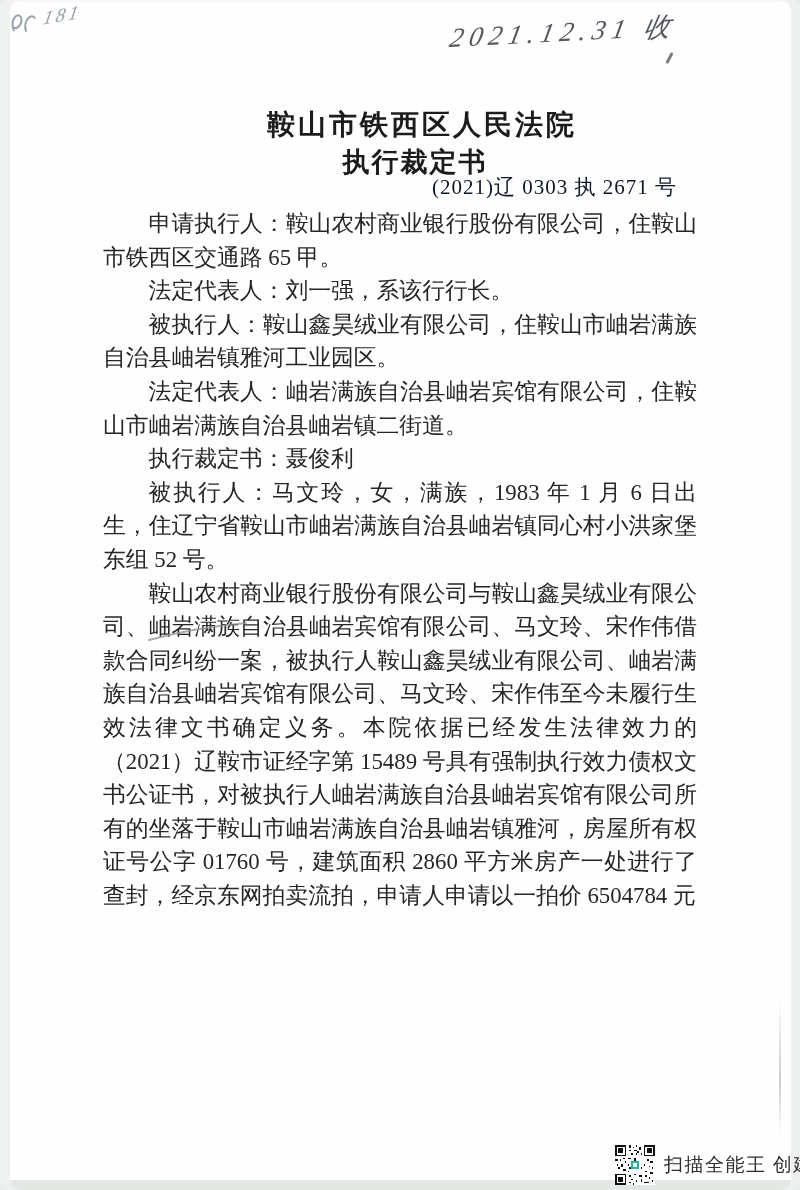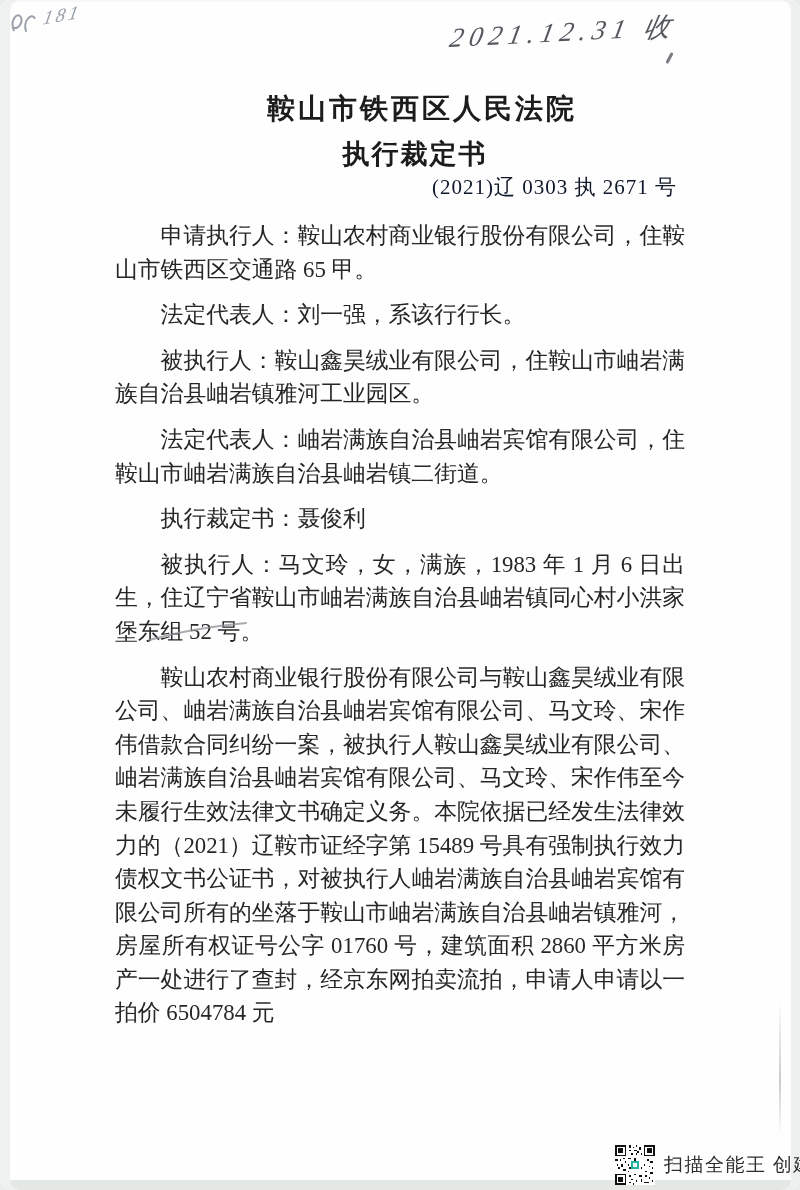--- a/index.html
+++ b/index.html
@@ -34,44 +34,44 @@
     font-style:italic;
     white-space:nowrap;
   }
   .pen-flick{
     position:absolute;left:668px;top:52px;
     width:3px;height:12px;background:#5a5d63;
     transform:rotate(28deg);border-radius:2px;opacity:.8;
   }
   
   .court-name{
-    position:absolute;left:44px;right:0;top:90px;margin:0;
+    position:absolute;left:44px;right:0;top:90px;margin:16px;
     text-align:center;
     font-size:28px;font-weight:600;letter-spacing:3px;
     color:#1c1c1c;
   }
   .doc-title{
-    position:absolute;left:30px;right:0;top:136px;margin:0;
+    position:absolute;left:30px;right:0;top:136px;margin:8px;
     text-align:center;
     font-size:27px;font-weight:600;letter-spacing:2px;
     color:#1c1c1c;
   }
   .case-number{
     position:absolute;left:432px;top:173px;
     font-size:21px;letter-spacing:1px;
     color:#0f172a;
   }
   
   .doc-body{
     position:absolute;left:103px;top:207px;width:594px;
     font-size:22.8px;line-height:33.6px;
     text-align:justify;
     color:#262626;
   }
-  .doc-body p{margin:12px;text-indent:2em;}
+  .doc-body p{margin:0;text-indent:2em;}
   
   .pen-stroke{position:absolute;left:146px;top:616px;opacity:.75;}
   
   .fold-line{
     position:absolute;left:779px;top:1000px;width:2px;height:135px;
     background:linear-gradient(#fdfefd,#c9cdc9 60%,#fdfefd);
   }
   
   .footer{
     position:absolute;left:615px;top:1145px;

